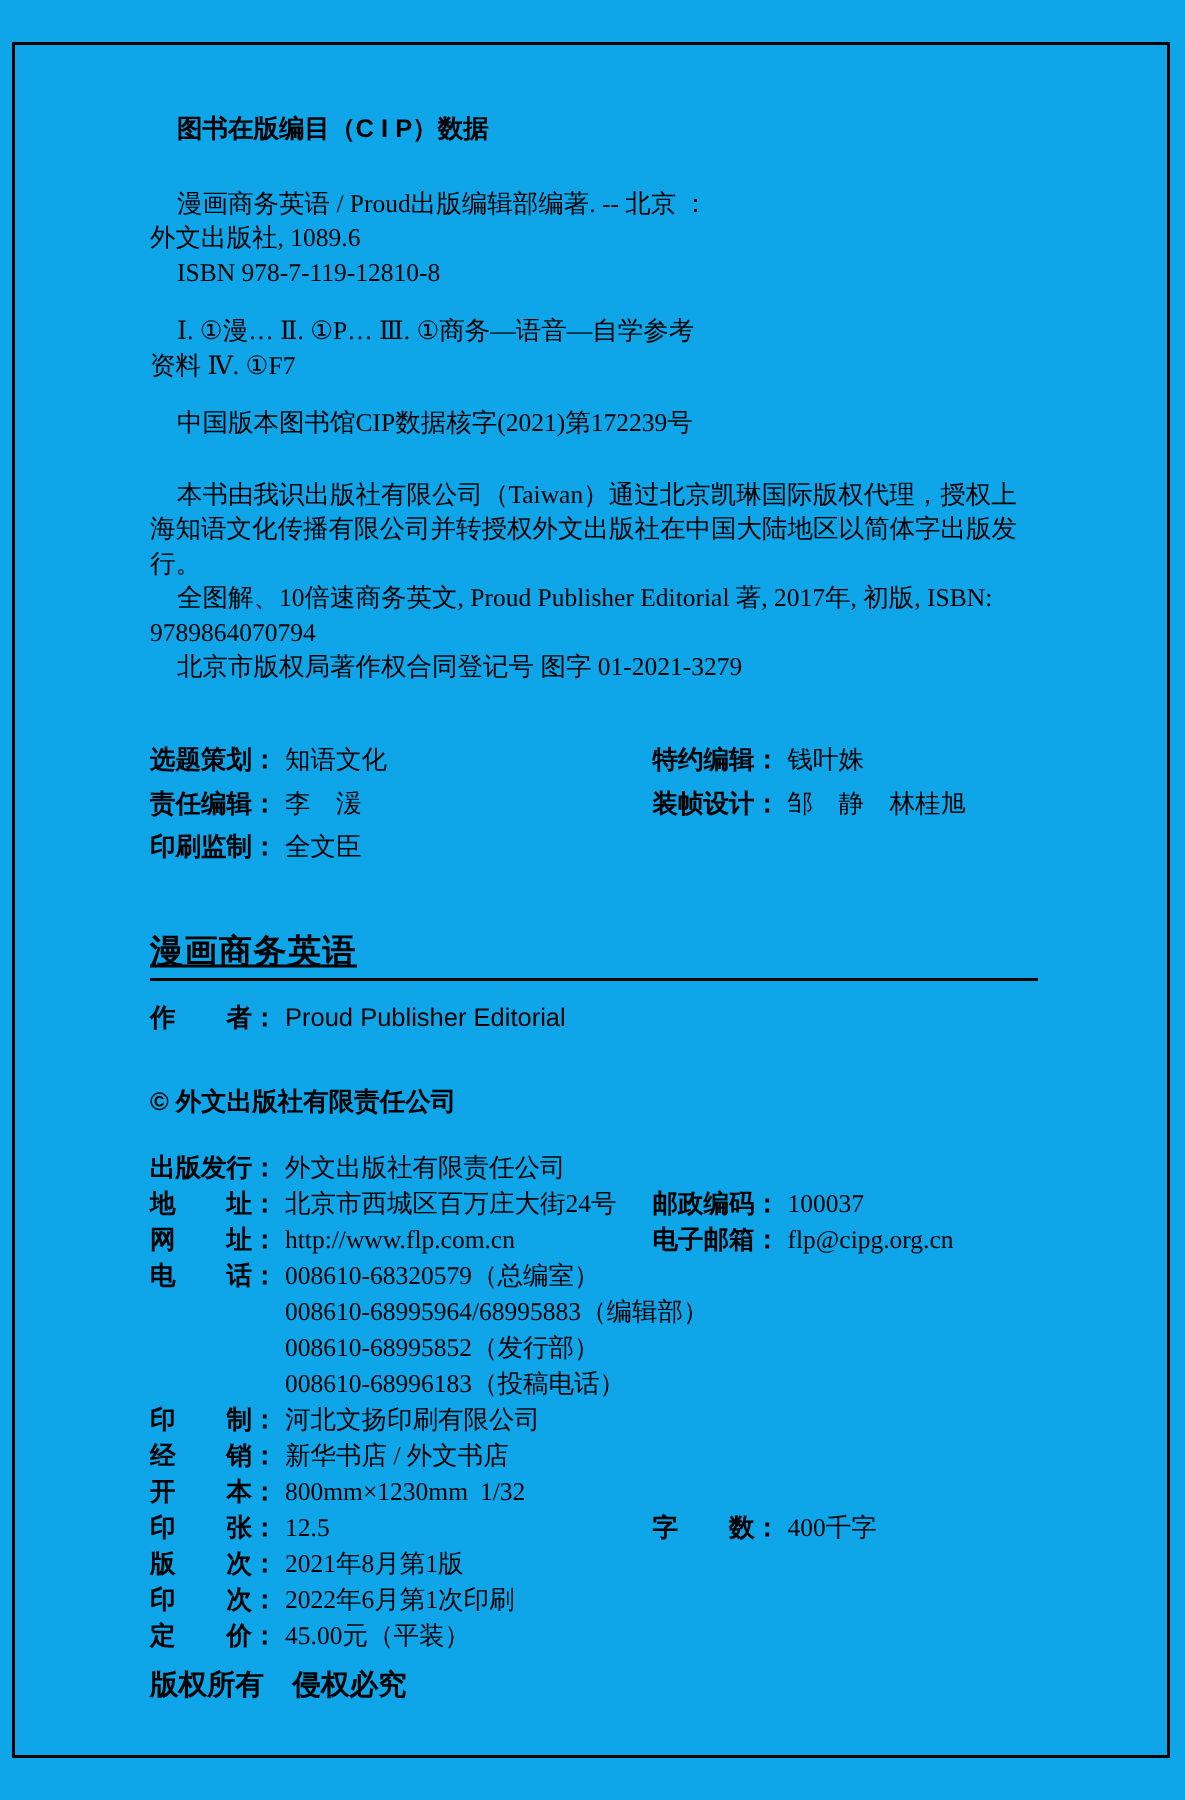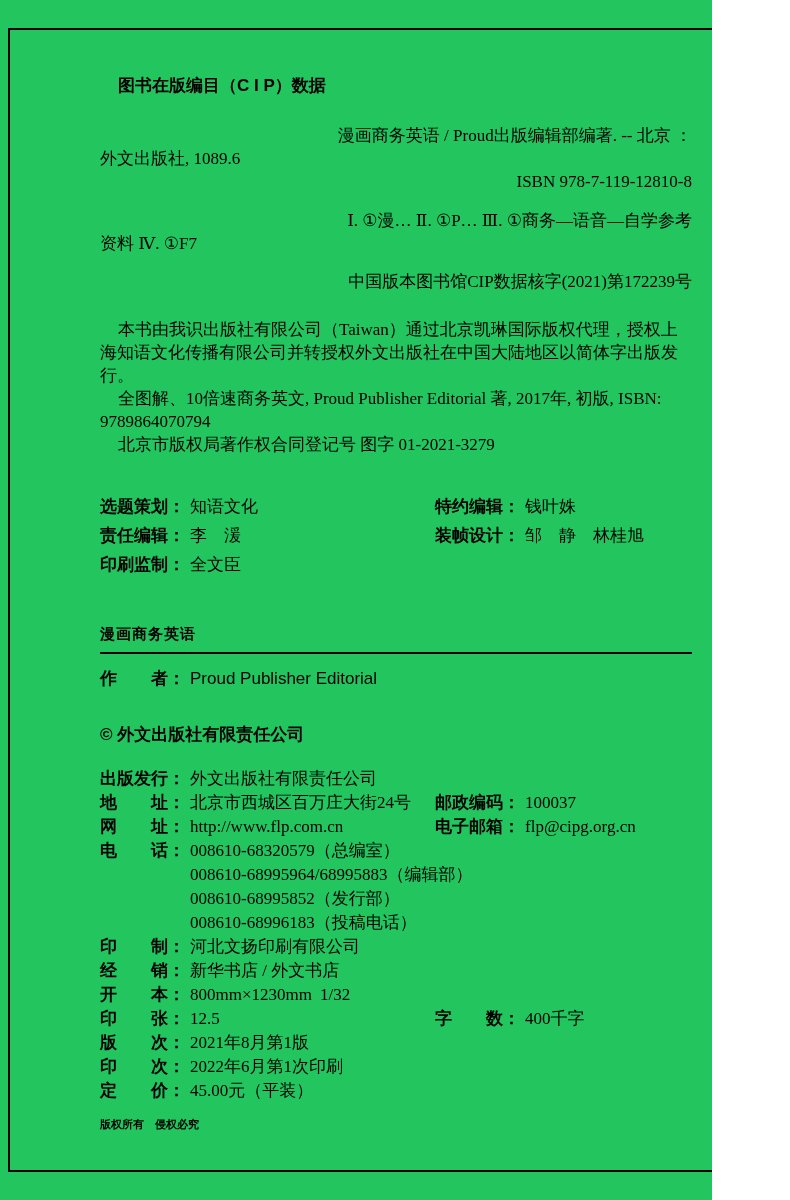--- a/index.html
+++ b/index.html
@@ -1,53 +1,53 @@
 <!DOCTYPE html>
 <html><head>
 <meta charset="utf-8">
 <style>
   * { box-sizing: border-box; }
   html, body { margin: 0; padding: 0; }
   body { width: 790px; height: 1200px; background: #ffffff; }
   .page {
-    position: relative; width: 712px; height: 1200px; background: #22c55e;
+    position: relative; width: 790px; height: 1200px; background: #0ea5e9;
     overflow: hidden; color: #000;
     font-family: "Liberation Serif", "DejaVu Serif", serif;
     font-size: 17px;
   }
   .frame {
     position: absolute; left: 8px; top: 28px; width: 772px; height: 1144px;
     border: 2px solid #000;
   }
   .content { position: absolute; left: 100px; top: 28px; width: 592px; }
   p { margin: 0; }
   .bold-sans { font-family: "Liberation Sans", "DejaVu Sans", sans-serif; font-weight: 700; }
   .sans { font-family: "Liberation Sans", "DejaVu Sans", sans-serif; }
   .line { line-height: 23px; }
-  .indent { text-indent: 18px; text-align: right; }
+  .indent { text-indent: 18px; }
   .cip-header { margin-top: 46px; text-indent: 18px; font-size: 17px; line-height: 23px; }
   .cip-block { margin-top: 27px; }
   .cip-class { margin-top: 16px; }
   .registry { margin-top: 15px; }
   .paras { margin-top: 25px; }
   .para { line-height: 23px; text-indent: 18px; }
   .credits { margin-top: 36px; }
   .credit-row { position: relative; line-height: 29px; }
   .col2 { position: absolute; left: 335px; top: 0; }
   .title-block { margin-top: 44px; }
-  .book-title { font-size: 15px; line-height: 22px; letter-spacing: 1px; }
+  .book-title { font-size: 22px; line-height: 22px; letter-spacing: 1px; text-decoration: underline; }
   .divider { border-top: 2px solid #000; margin-top: 7px; width: 592px; }
   .author-row { margin-top: 13px; line-height: 24px; }
   .plabel { display: inline-block; min-width: 90px; }
   .pub { margin-top: 32px; }
   .pub-copy { line-height: 24px; margin-bottom: 20px; }
   .pub-row { position: relative; line-height: 24px; }
   .pub-indent { padding-left: 90px; }
   .fraction { position: absolute; left: 220px; top: 0; }
-  .footer-notice { margin-top: 9px; line-height: 24px; font-size: 11px; }
+  .footer-notice { margin-top: 9px; line-height: 24px; font-size: 19px; }
 </style>
 </head>
 <body>
 
 <div class="page">
   <div class="frame"></div>
 
   <div class="content">
 
     <p class="cip-header bold-sans">图书在版编目（C I P）数据</p>

